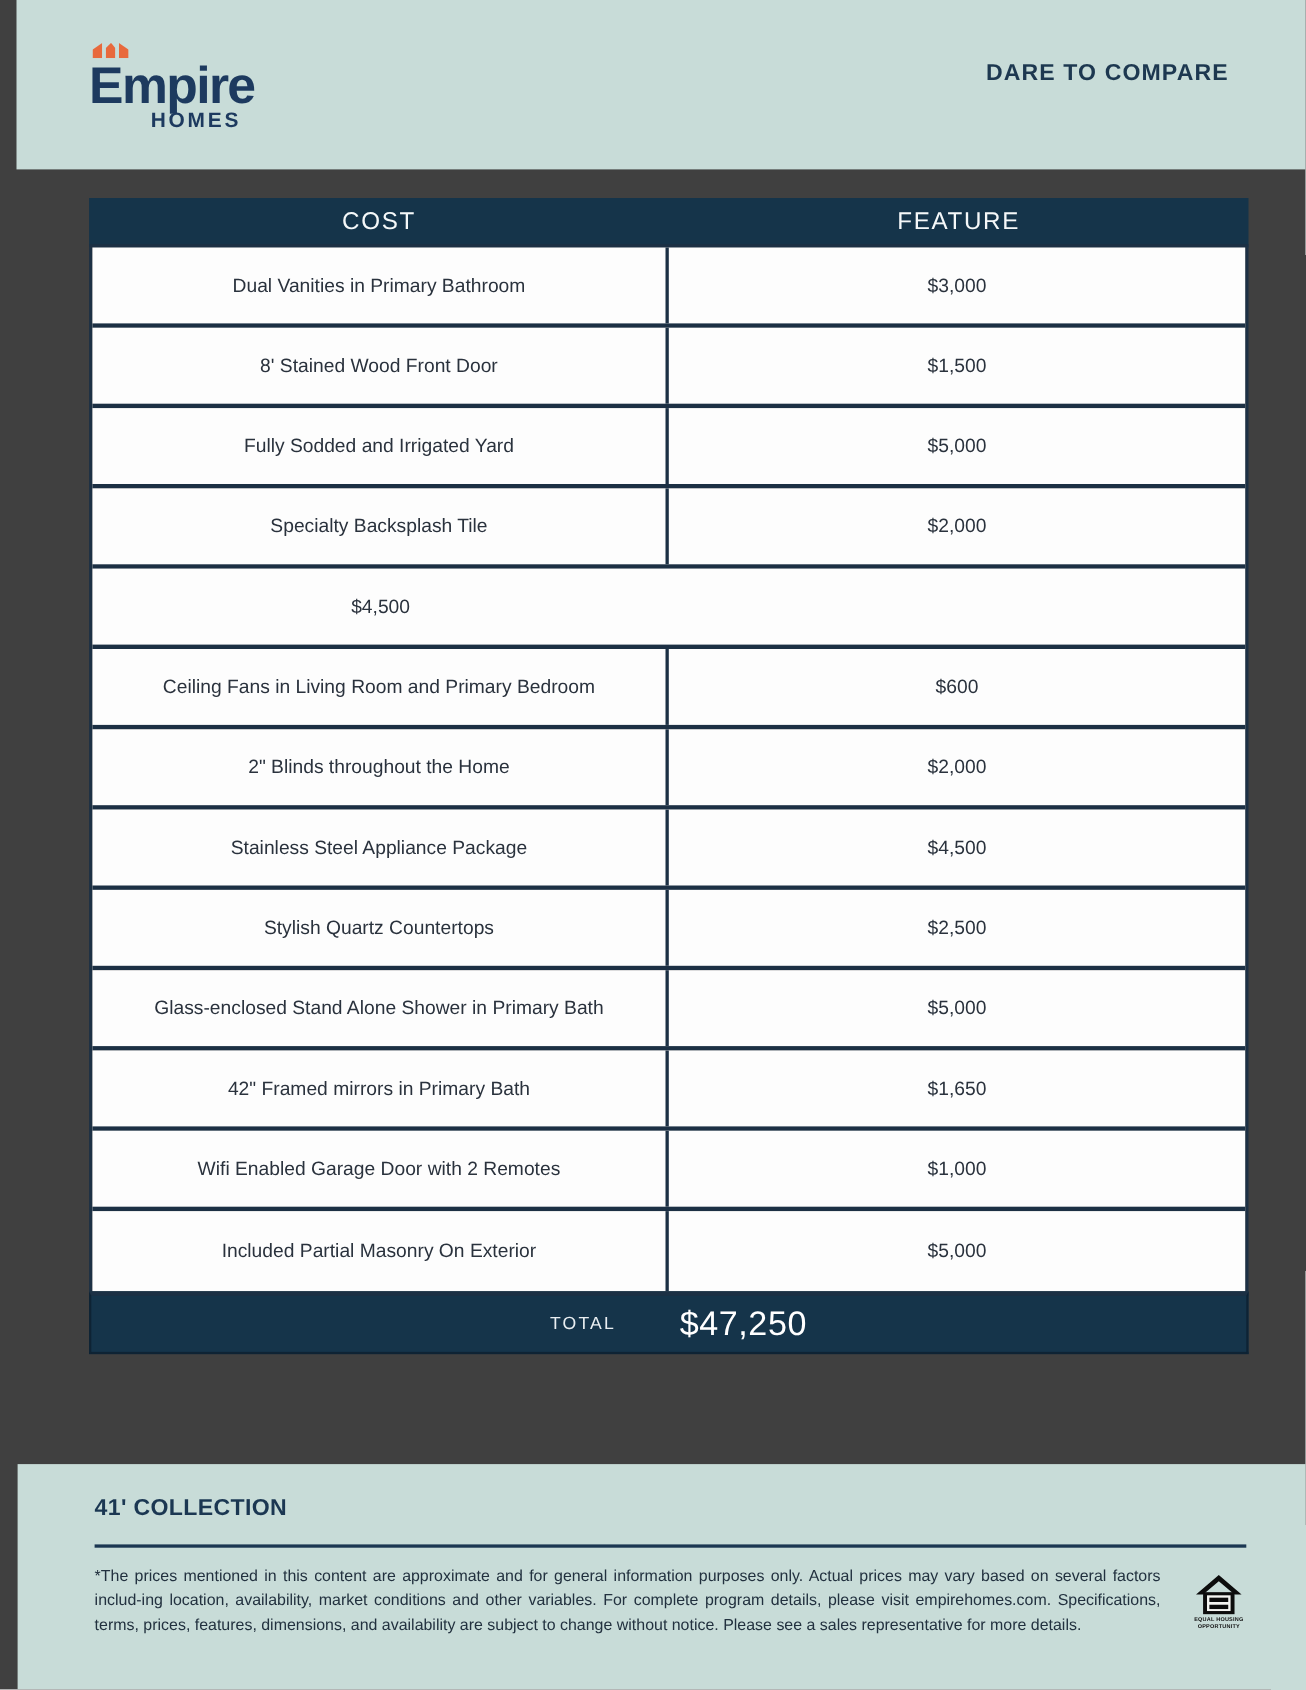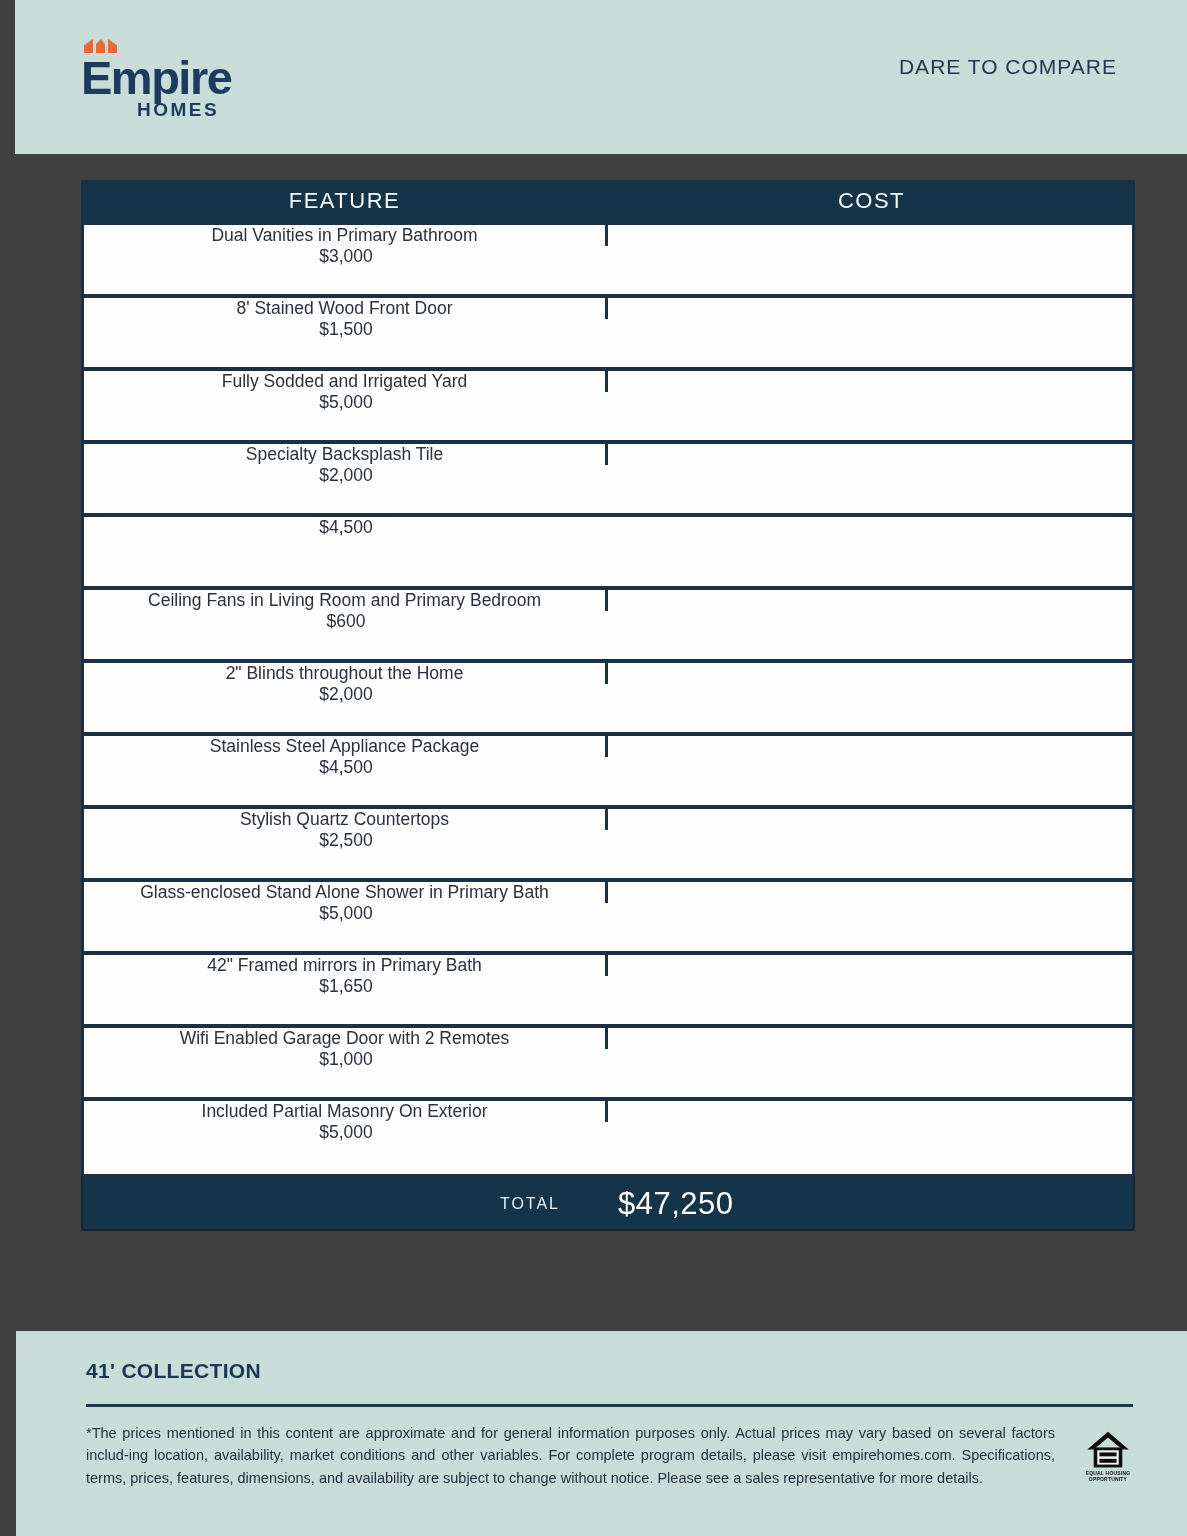--- a/index.html
+++ b/index.html
@@ -31,39 +31,39 @@
   .crown i:nth-child(3) { clip-path:polygon(0 0, 100% 45%, 100% 100%, 0 100%); }
   .logo-main {
     font-size:47px; font-weight:bold; color:#1d3a5f;
     letter-spacing:-1.5px; line-height:1.0; margin-top:1px;
   }
   .logo-sub {
     font-size:19px; font-weight:bold; color:#1d3a5f;
     letter-spacing:2.5px; margin-left:56px; margin-top:-2px;
   }
   .tagline {
-    font-size:21px; font-weight:normal; color:#1d3850;
+    font-size:21px; font-weight:bold; color:#1d3850;
     letter-spacing:1px; margin-top:-20px;
   }
 
   
   .cmp-table { width:1054px; margin:26px 0 0 66px; }
   .thead {
     display:flex; height:45px; background:#15344a;
     border-bottom:3px solid #1c3044;
   }
   .th {
     width:50%; display:flex; align-items:center; justify-content:center;
     color:#f5f8f9; font-size:22px; letter-spacing:1.5px; font-weight:normal;
   }
   .tbody {
     border-left:3px solid #1c3044;
     border-right:3px solid #1c3044;
   }
-  .tr { display:flex; height:73px; background:#fdfdfd; border-bottom:4px solid #1c3044;flex-direction:column; }
+  .tr { display:flex; height:73px; background:#fdfdfd; border-bottom:4px solid #1c3044; }
   .tr:last-child { border-bottom:none; }
   .td {
     width:50%; display:flex; align-items:center; justify-content:center;
     font-size:17.5px; color:#2a323d; text-align:center; padding:0 14px;
   }
   .td.feature { border-right:3px solid #1c3044; }
   .total-row {
     display:flex; align-items:center; height:57px;
     background:#15344a; border:2px solid #0e2334; border-top:4px solid #1c3044;
   }
@@ -110,22 +110,22 @@
         </div>
       <div class="logo-main">Empire</div>
       <div class="logo-sub">HOMES</div>
     </div>
     <div class="tagline">DARE TO COMPARE</div>
   </header>
 
   <main>
     <div class="cmp-table">
       <div class="thead">
+        <div class="th">COST</div>
         <div class="th">FEATURE</div>
-        <div class="th">COST</div>
       </div>
       <div class="tbody" id="rows">
           <div class="tr">
             <div class="td feature">Dual Vanities in Primary Bathroom</div>
             <div class="td cost">$3,000</div>
           </div>
           <div class="tr">
             <div class="td feature">8' Stained Wood Front Door</div>
             <div class="td cost">$1,500</div>
           </div>

